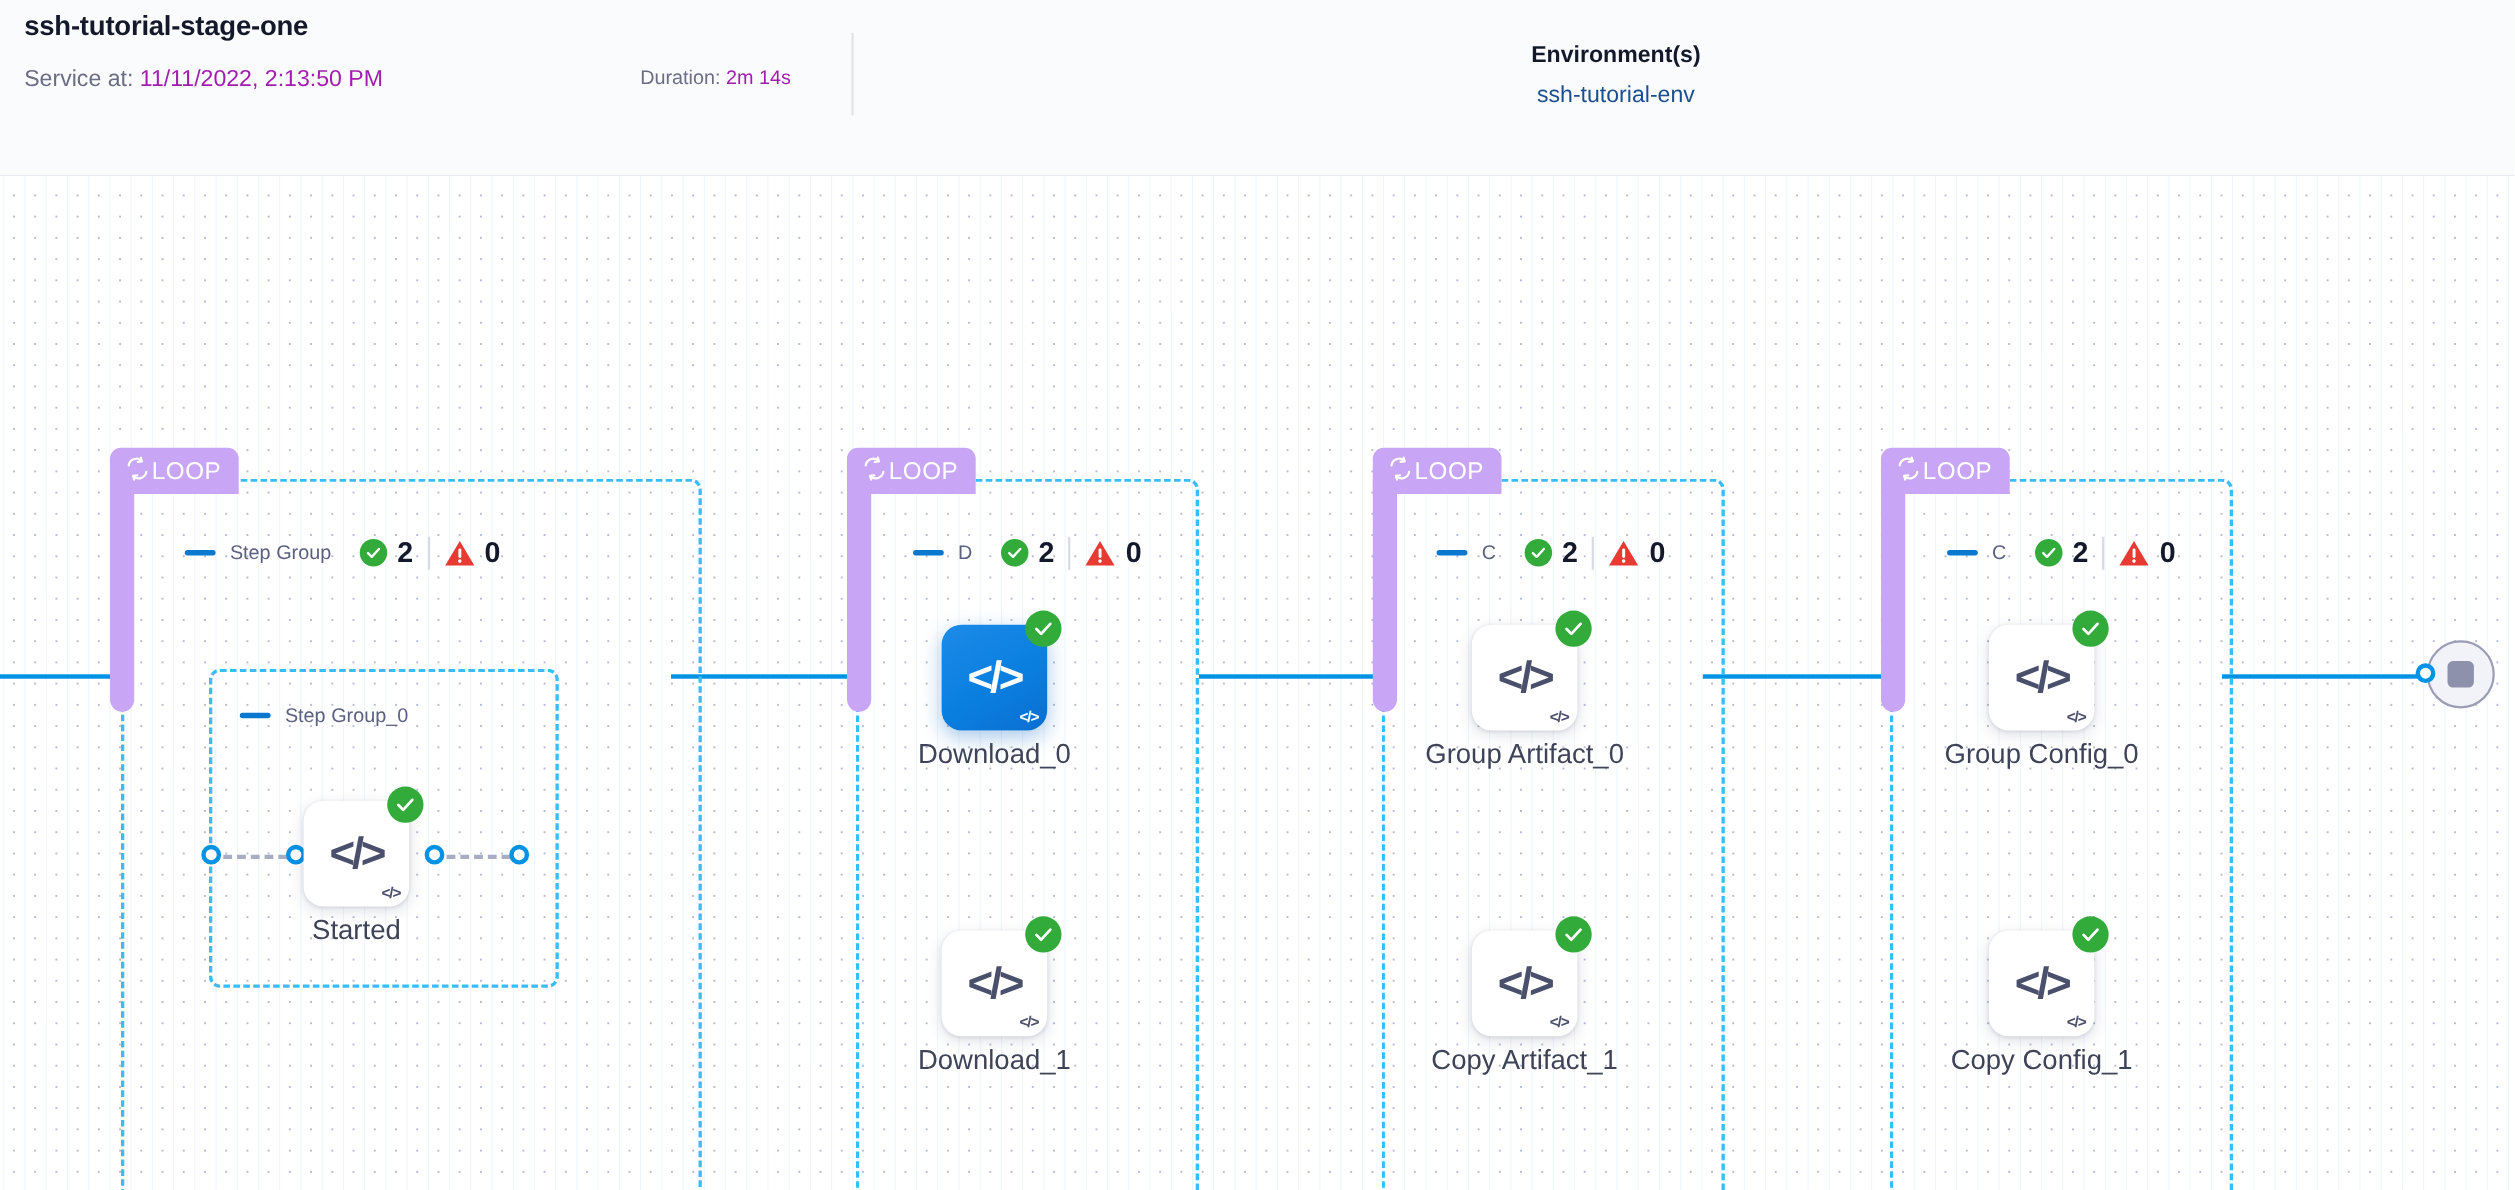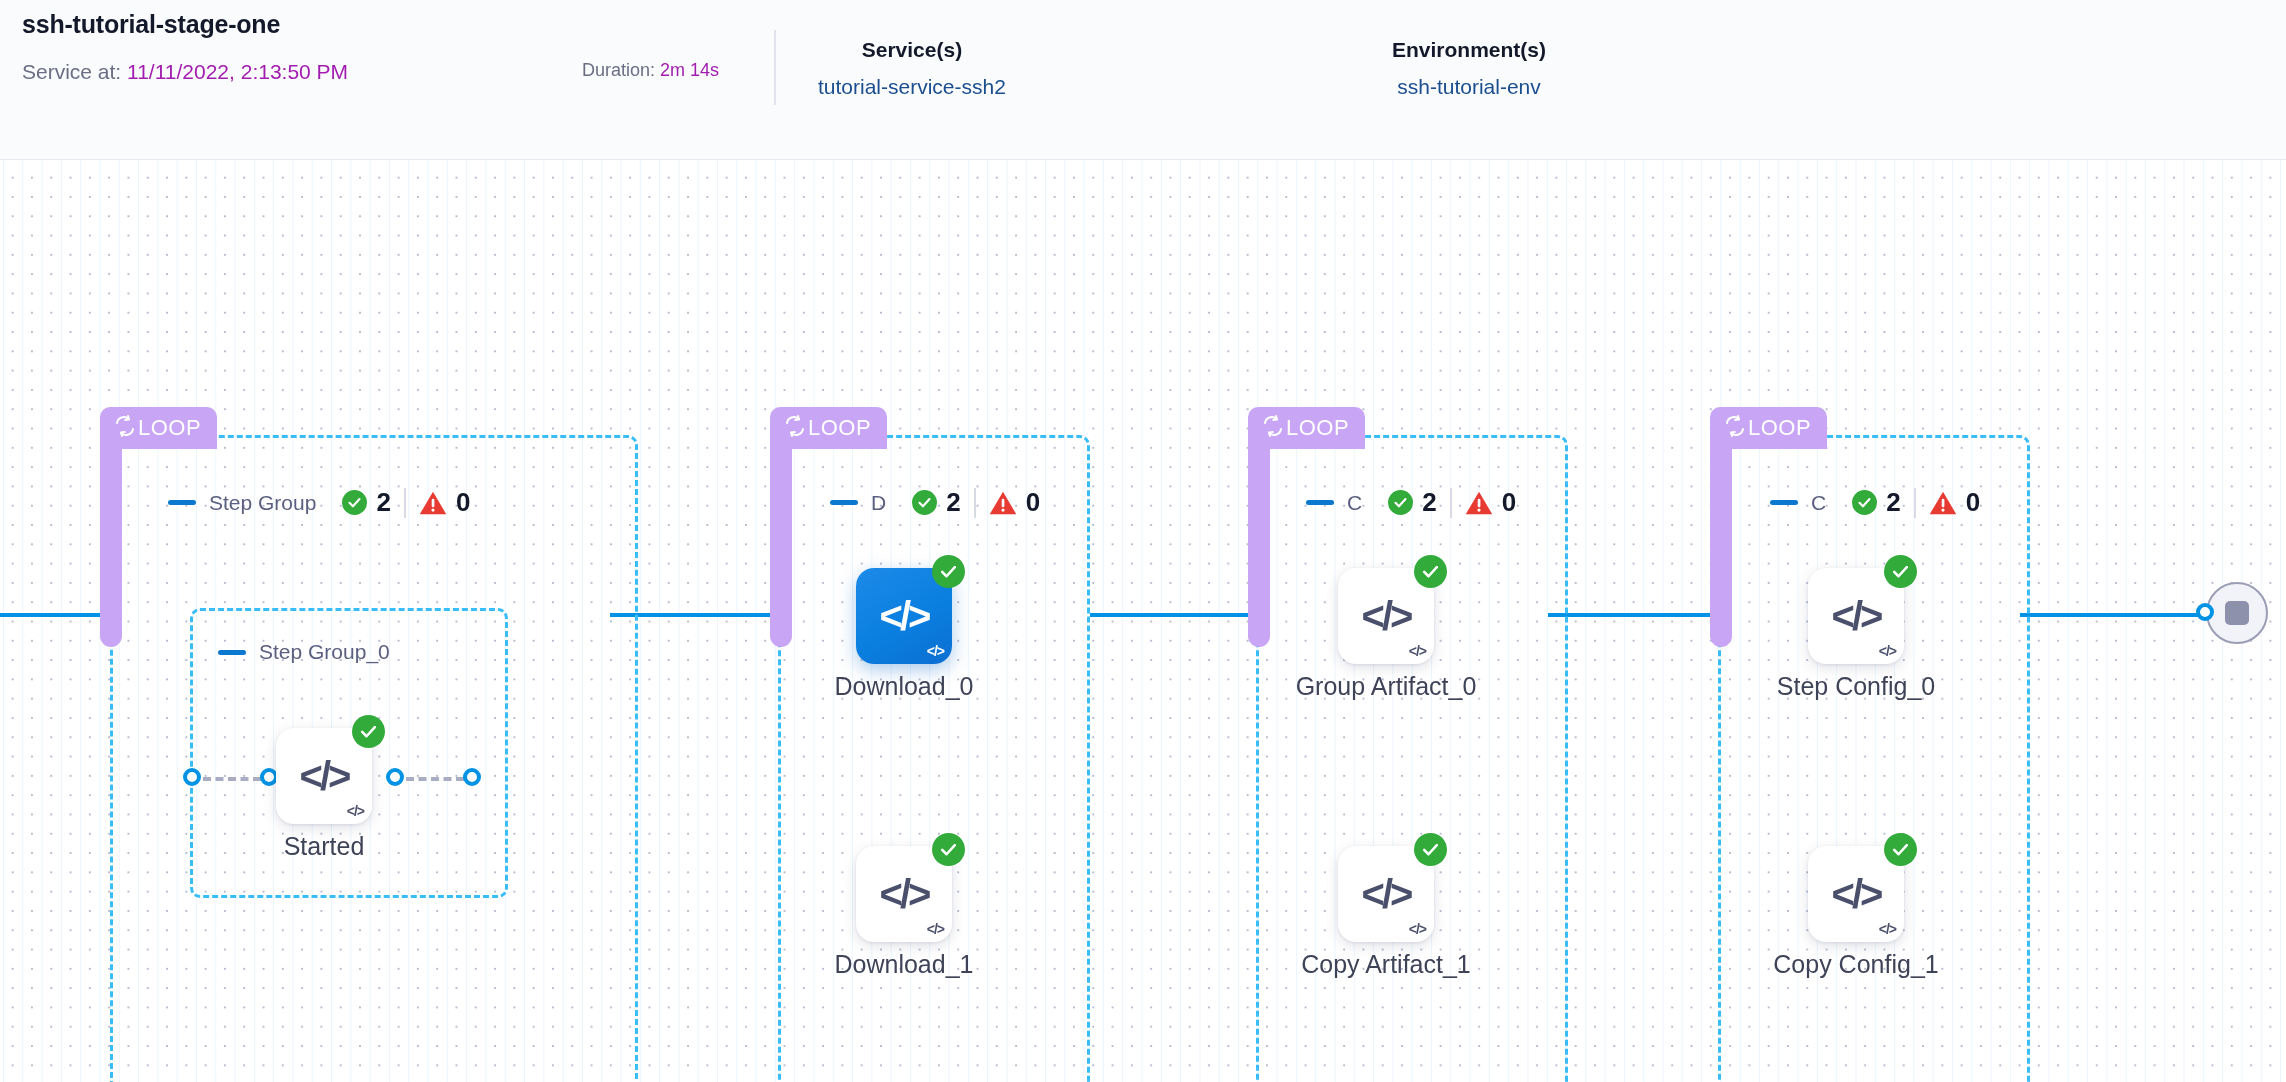--- a/index.html
+++ b/index.html
@@ -144,21 +144,21 @@
   }
   .collapse-dash {
     width: 28px;
     height: 5px;
     border-radius: 3px;
     background: #0b78d0;
     flex: none;
     cursor: pointer;
   }
   .group-name {
-    font-size: 21px;
+    font-size: 18px;
     color: #5c6080;
     overflow: hidden;
     text-overflow: clip;
     text-align: center;
   }
   .group-name.trunc { max-width: 24px; }
   .counts {
     display: flex;
     align-items: center;
     gap: 9px;
@@ -289,24 +289,20 @@
     <span class="meta-value">11/11/2022, 2:13:50 PM</span>
   </div>
 
   <div id="duration-block">
     <span class="meta-label">Duration:</span>
     <span class="meta-value">2m 14s</span>
   </div>
 
   <div id="header-divider"></div>
 
-  <div class="head-col" id="svc-col">
-    <div class="head-col-title">Service(s)</div>
-    <div class="head-col-link">tutorial-service-ssh2</div>
-  </div>
 
   <div class="head-col" id="env-col">
     <div class="head-col-title">Environment(s)</div>
     <div class="head-col-link">ssh-tutorial-env</div>
   </div>
 </div>
 
 <div id="canvas">
 
   <div class="wire" style="left:0px;    width:116px;"></div>
@@ -552,21 +548,21 @@
   <div class="node" style="left:1808px; top:408px;">
     <div class="node-card">
       <div class="node-status">
         <svg viewBox="0 0 24 24" fill="none" stroke="#ffffff" stroke-width="3.2" stroke-linecap="round" stroke-linejoin="round">
             <polyline points="4 12.5 9.5 18 20 6.5"></polyline>
           </svg>
       </div>
       <span class="node-glyph">&lt;/&gt;</span>
       <span class="node-mini">&lt;/&gt;</span>
     </div>
-    <div class="node-label">Step Config_0</div>
+    <div class="node-label">Group Config_0</div>
   </div>
 
   <div class="node" style="left:1808px; top:686px;">
     <div class="node-card">
       <div class="node-status">
         <svg viewBox="0 0 24 24" fill="none" stroke="#ffffff" stroke-width="3.2" stroke-linecap="round" stroke-linejoin="round">
             <polyline points="4 12.5 9.5 18 20 6.5"></polyline>
           </svg>
       </div>
       <span class="node-glyph">&lt;/&gt;</span>

